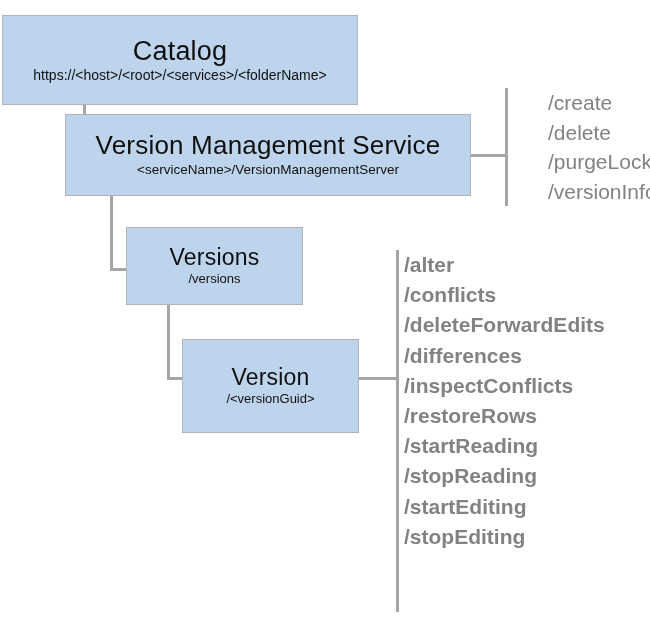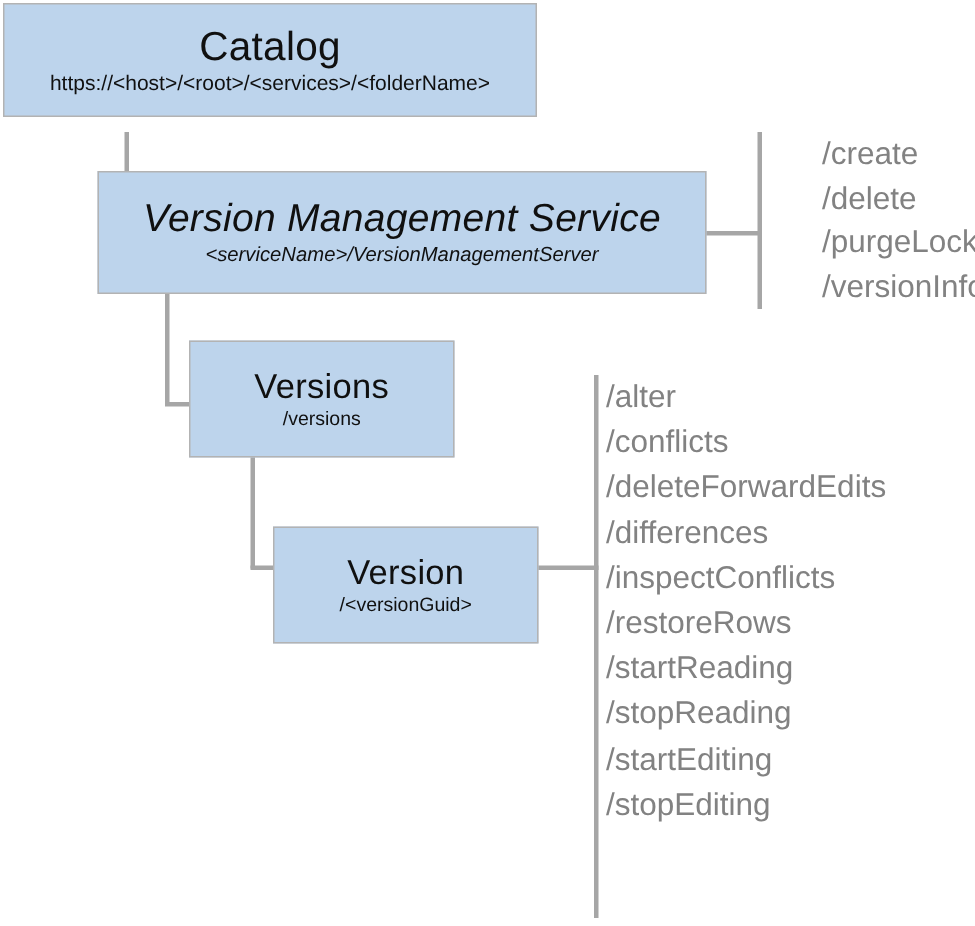--- a/index.html
+++ b/index.html
@@ -36,33 +36,33 @@
     letter-spacing: 0.2px;
     line-height: 1.05;
     color: #101010;
   }
   .node-sub {
     line-height: 1.1;
     color: #101010;
     margin-top: 3px;
   }
 
-  #node-catalog        { left: 2px;   top: 2px;   width: 356px; height: 76px; }
+  #node-catalog        { left: 2px;   top: 15px;   width: 356px; height: 90px; }
   #node-catalog .node-title { font-size: 27px; }
   #node-catalog .node-sub   { font-size: 14px; }
 
-  #node-vms            { left: 65px;  top: 114px; width: 406px; height: 82px; font-style: italic; }
+  #node-vms            { left: 65px;  top: 114px; width: 406px; height: 82px; }
   #node-vms .node-title { font-size: 26px; }
   #node-vms .node-sub   { font-size: 13.5px; }
 
   #node-versions       { left: 126px; top: 227px; width: 177px; height: 78px; }
   #node-versions .node-title { font-size: 23px; }
   #node-versions .node-sub   { font-size: 13px; }
 
-  #node-version        { left: 182px; top: 351px; width: 177px; height: 78px; justify-content: center; }
+  #node-version        { left: 182px; top: 339px; width: 177px; height: 94px; justify-content: center; }
   #node-version .node-title { font-size: 23px; }
   #node-version .node-sub   { font-size: 13px; }
 
   
   .conn-v, .conn-h {
     position: absolute;
     background: #a6a6a6;
   }
   .conn-v { width: 3px; }
   .conn-h { height: 3px; }
@@ -120,20 +120,21 @@
     top: 88px;
     font-size: 21px;
     line-height: 29.5px;
     margin-left: 36px;
   }
   #ops-ver {
     left: 404px;
     top: 250px;
     font-size: 21px;
     line-height: 30.2px;
+    font-weight: bold;
   }
 </style>
 </head>
 <body>
 
 <div id="canvas">
 
   <div class="conn-v" id="elbow1-v"></div>
   <div class="conn-h" id="elbow1-h"></div>
   <div class="arrow-right" id="elbow1-a"></div>

